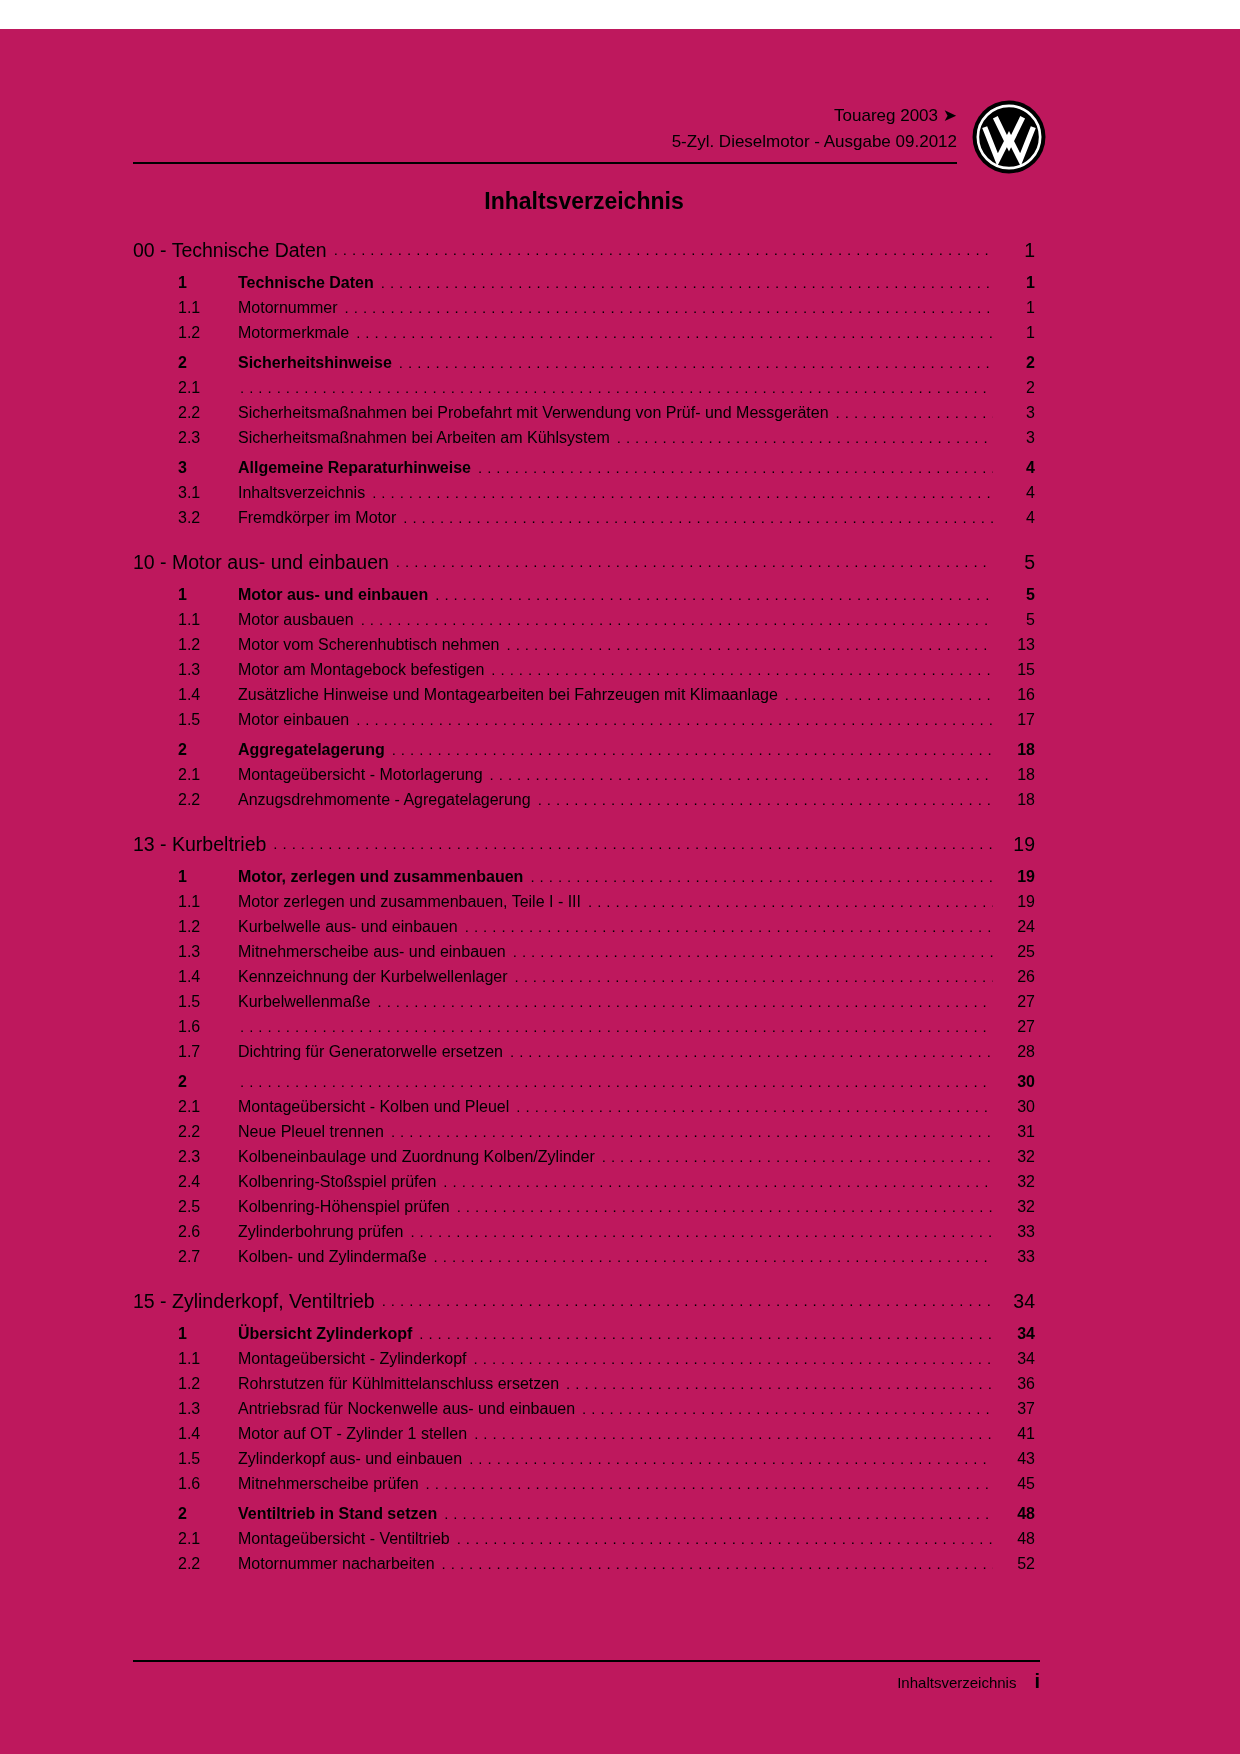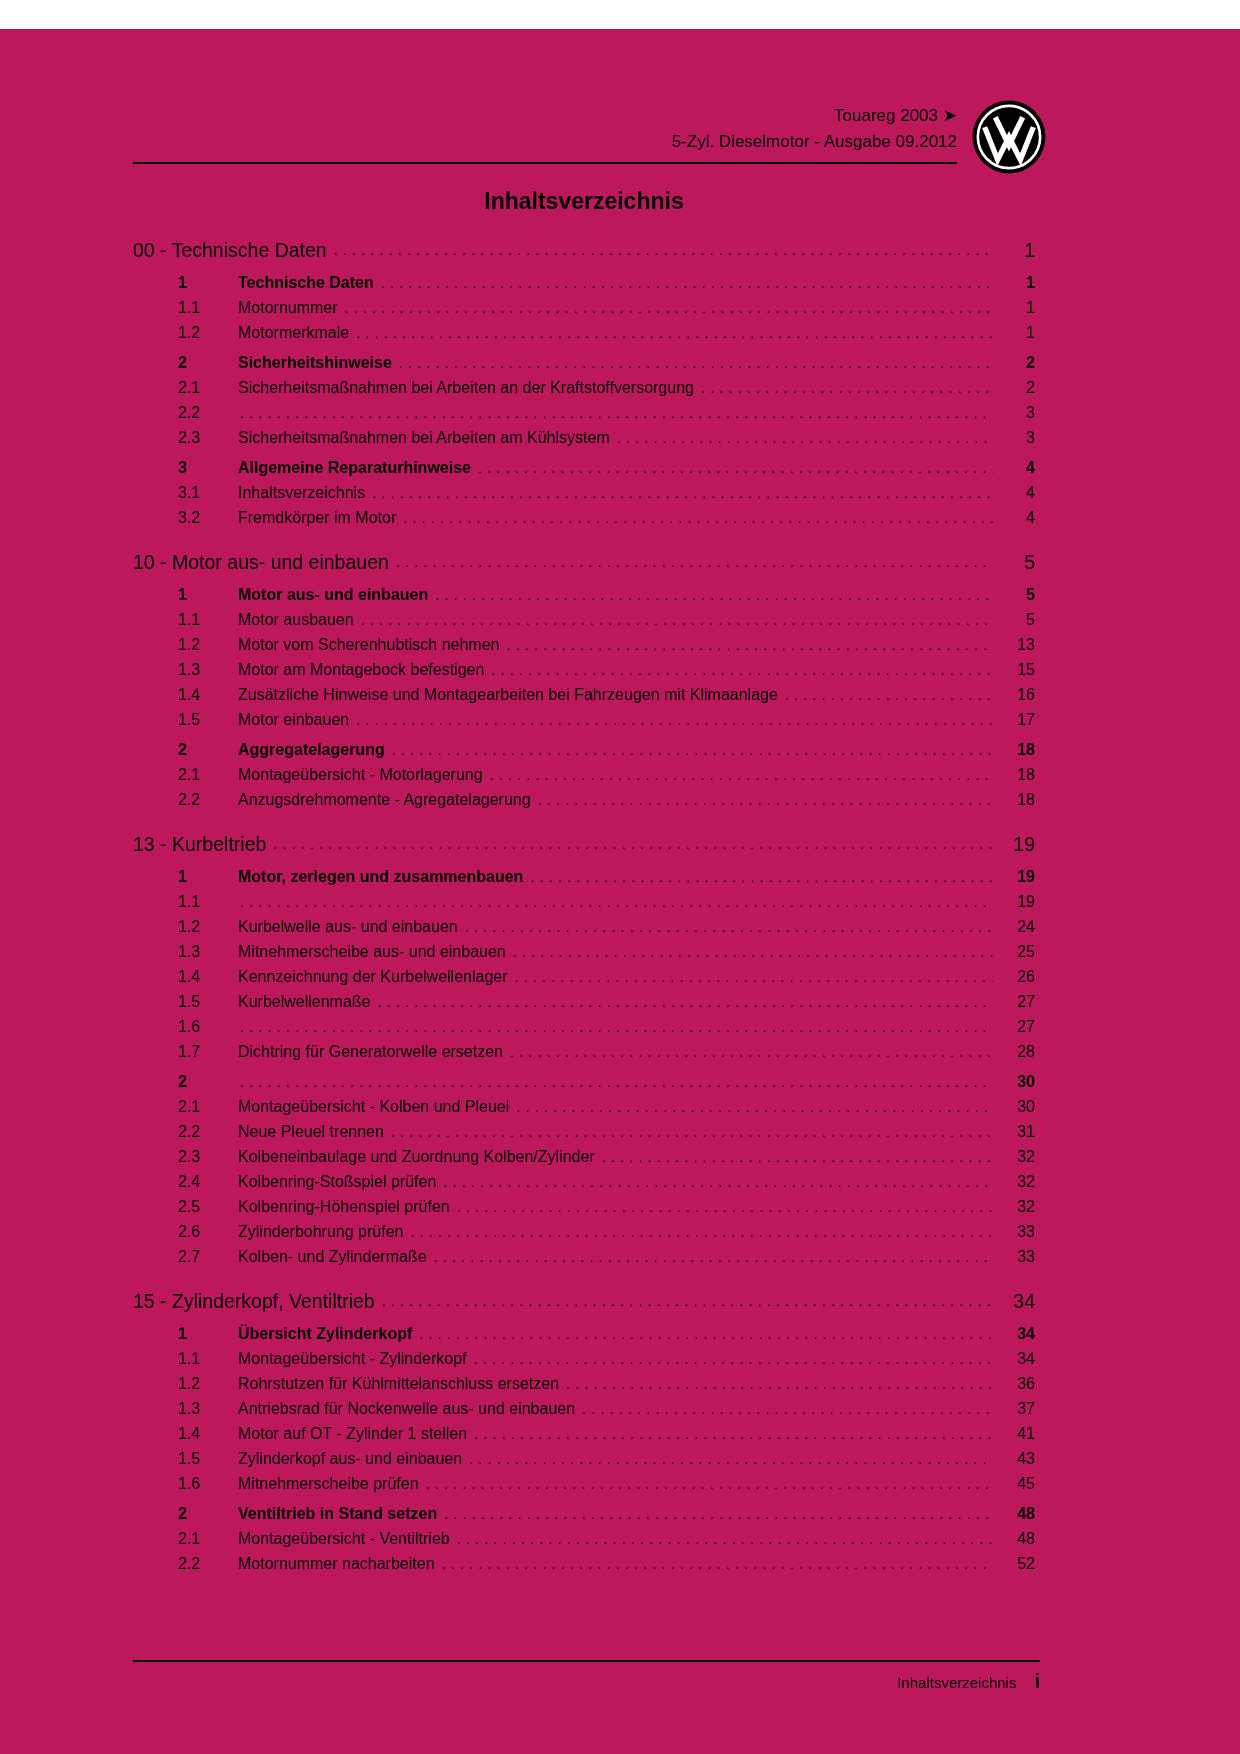--- a/index.html
+++ b/index.html
@@ -126,26 +126,26 @@
           <span class="pagenum">1</span>
         </div>
         <div class="row entry-row bold">
           <span class="num">2</span>
           <span class="label">Sicherheitshinweise</span>
           <span class="leader" aria-hidden="true">....................................................................................................................................................................................................................................................................</span>
           <span class="pagenum">2</span>
         </div>
         <div class="row entry-row">
           <span class="num">2.1</span>
-          <span class="label">Sicherheitsmaßnahmen bei Arbeiten an der Kraftstoffversorgung</span>
           <span class="leader" aria-hidden="true">....................................................................................................................................................................................................................................................................</span>
           <span class="pagenum">2</span>
         </div>
         <div class="row entry-row">
           <span class="num">2.2</span>
+          <span class="label">Sicherheitsmaßnahmen bei Probefahrt mit Verwendung von Prüf- und Messgeräten</span>
           <span class="leader" aria-hidden="true">....................................................................................................................................................................................................................................................................</span>
           <span class="pagenum">3</span>
         </div>
         <div class="row entry-row">
           <span class="num">2.3</span>
           <span class="label">Sicherheitsmaßnahmen bei Arbeiten am Kühlsystem</span>
           <span class="leader" aria-hidden="true">....................................................................................................................................................................................................................................................................</span>
           <span class="pagenum">3</span>
         </div>
         <div class="row entry-row bold">
@@ -235,20 +235,21 @@
           <span class="pagenum">19</span>
         </div>
         <div class="row entry-row bold">
           <span class="num">1</span>
           <span class="label">Motor, zerlegen und zusammenbauen</span>
           <span class="leader" aria-hidden="true">....................................................................................................................................................................................................................................................................</span>
           <span class="pagenum">19</span>
         </div>
         <div class="row entry-row">
           <span class="num">1.1</span>
+          <span class="label">Motor zerlegen und zusammenbauen, Teile I - III</span>
           <span class="leader" aria-hidden="true">....................................................................................................................................................................................................................................................................</span>
           <span class="pagenum">19</span>
         </div>
         <div class="row entry-row">
           <span class="num">1.2</span>
           <span class="label">Kurbelwelle aus- und einbauen</span>
           <span class="leader" aria-hidden="true">....................................................................................................................................................................................................................................................................</span>
           <span class="pagenum">24</span>
         </div>
         <div class="row entry-row">

